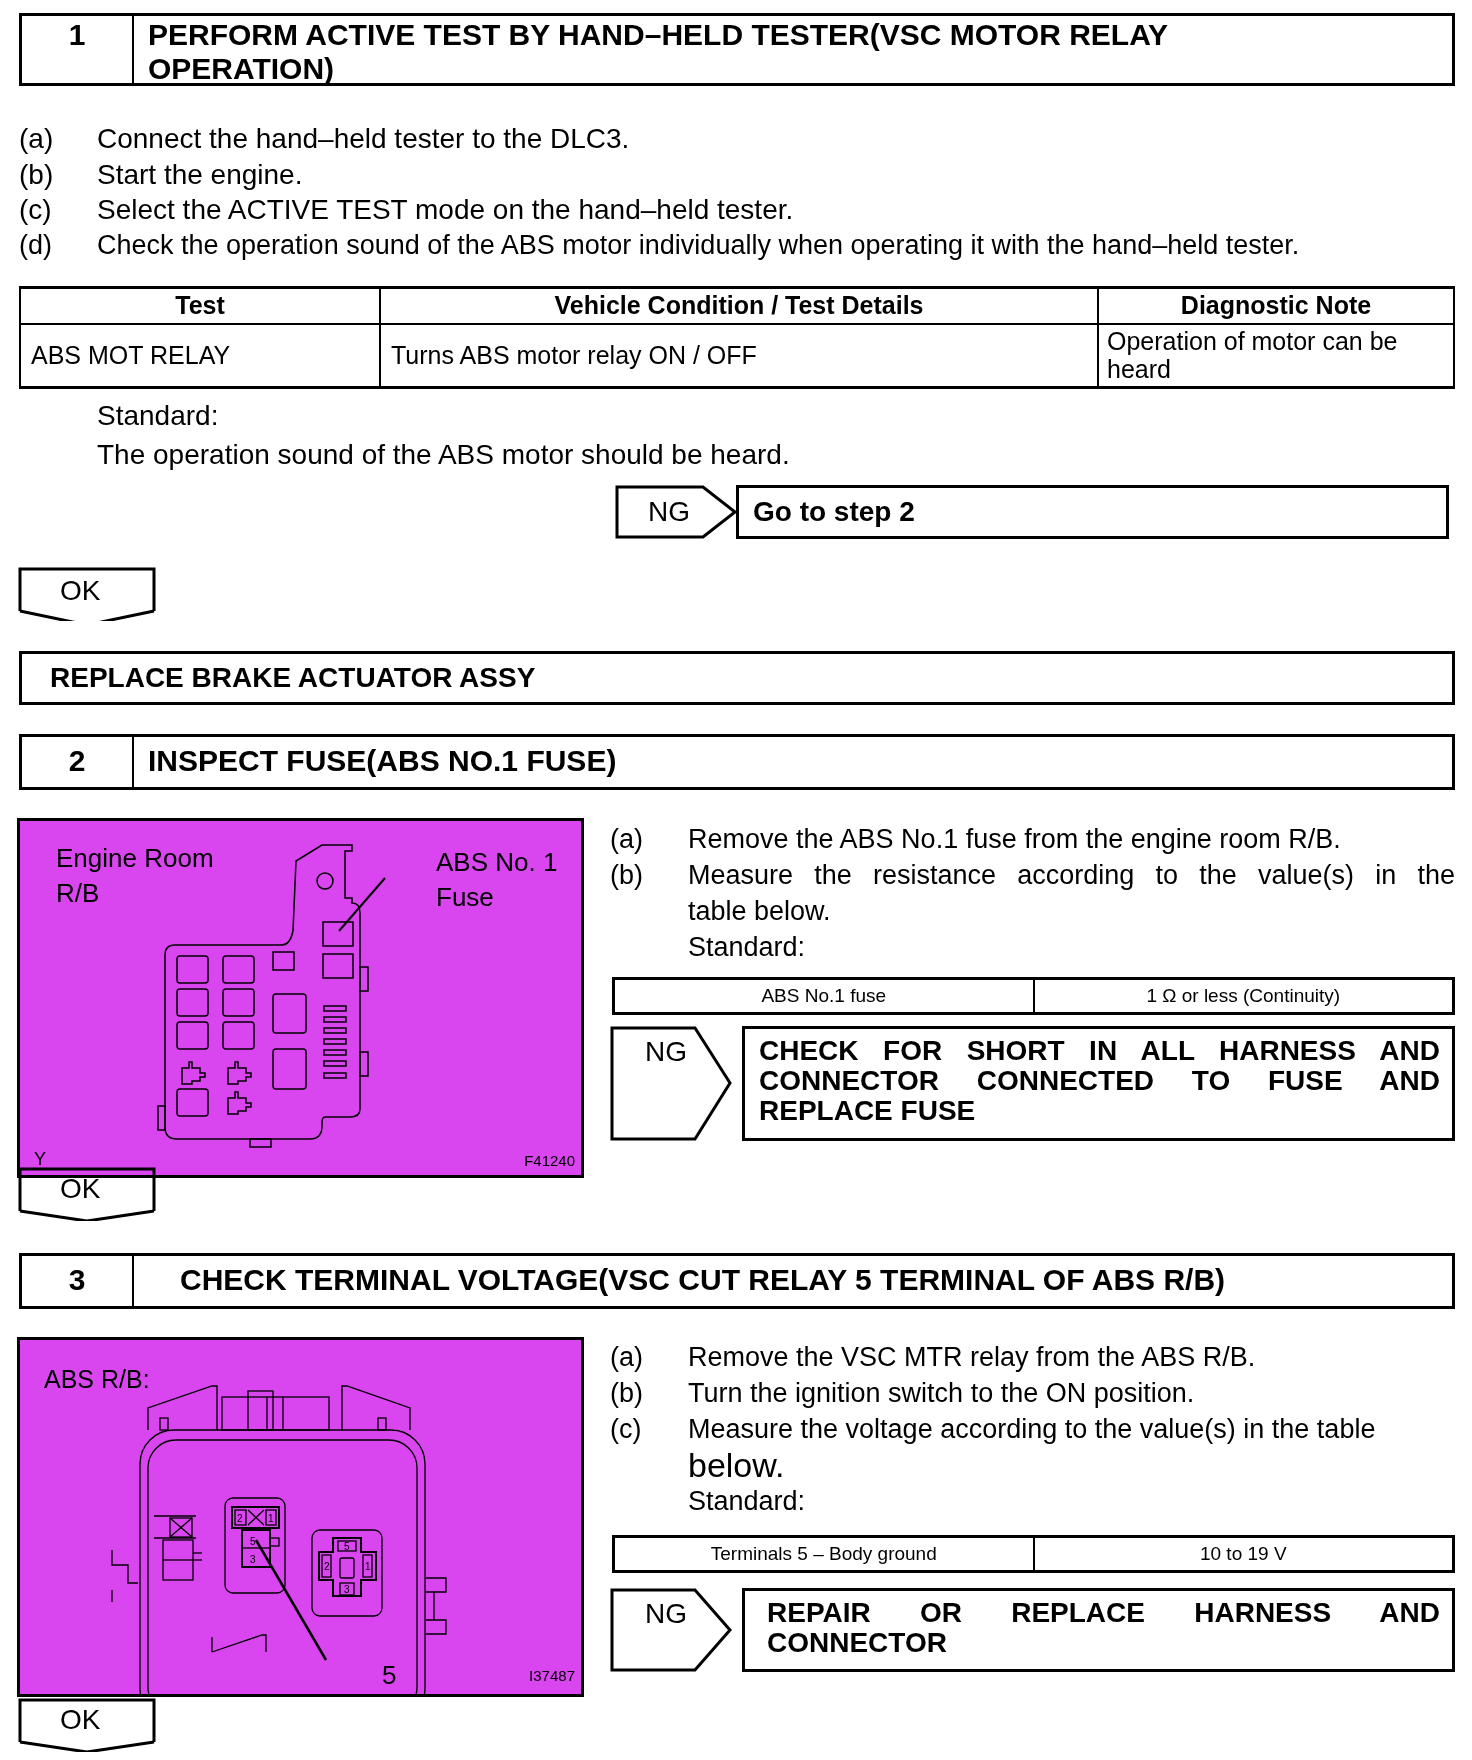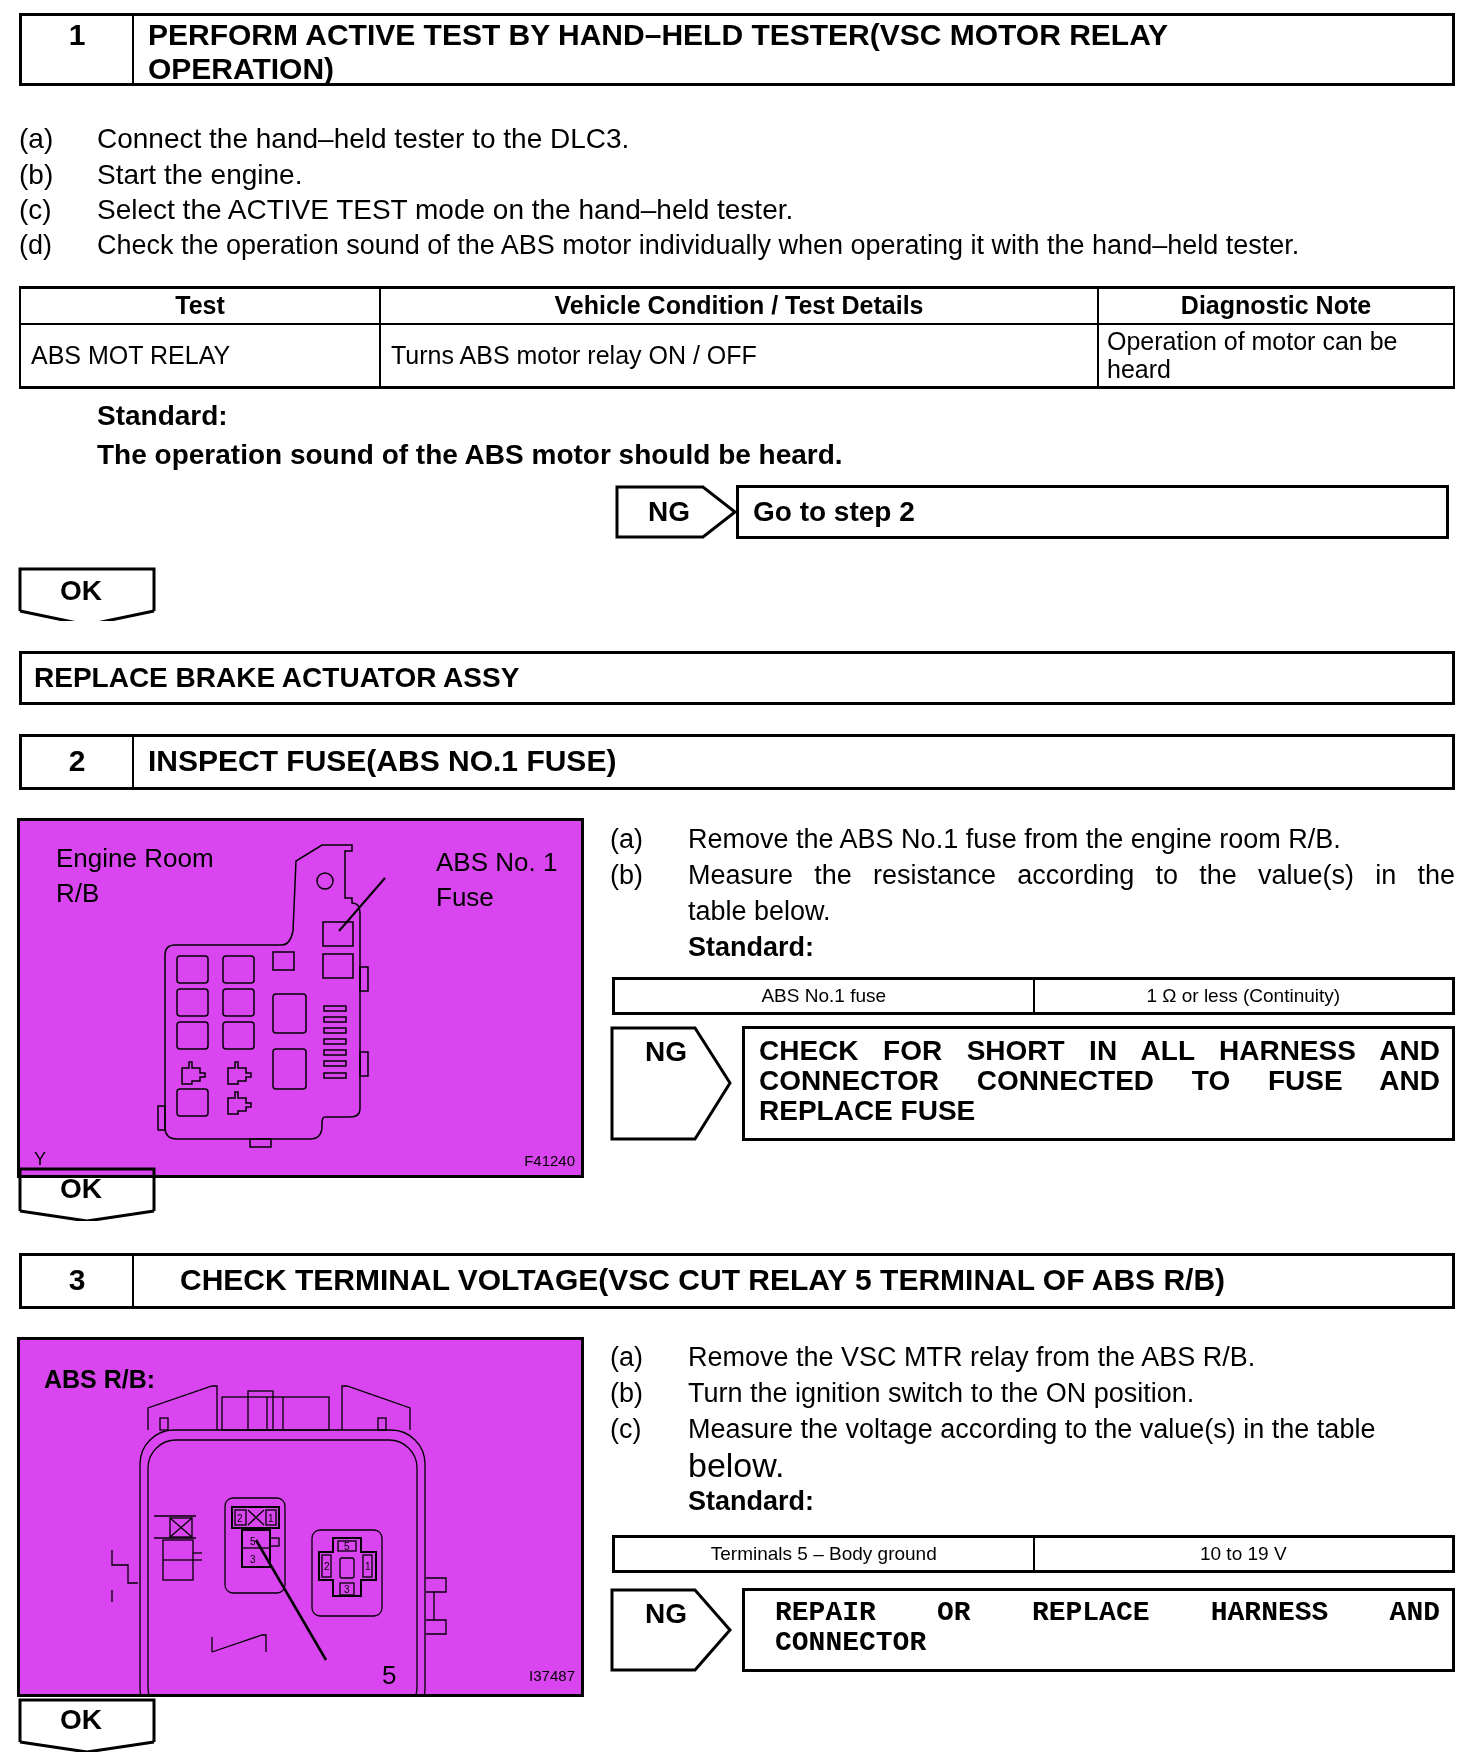--- a/index.html
+++ b/index.html
@@ -4,21 +4,21 @@
 <style>
   html, body { margin:0; padding:0; background:#fff; }
   body { width:1472px; height:1760px; position:relative; font-family:"Liberation Sans", sans-serif; color:#000; overflow:hidden; }
   .abs { position:absolute; }
   .step-hdr { position:absolute; left:19px; width:1436px; border:3px solid #000; box-sizing:border-box; display:flex; }
   .step-num { width:112px; border-right:2px solid #000; font-weight:bold; font-size:30px; text-align:center; box-sizing:border-box; }
   .step-title { flex:1; font-weight:bold; font-size:30px; padding-left:14px; line-height:34px; }
   .li { position:absolute; font-size:28px; line-height:34px; white-space:nowrap; }
   .li .lbl { position:absolute; left:0; }
   .li .txt { position:absolute; left:78px; }
-  .bold { font-weight:bold; }
+  .bold { font-weight:normal; }
   table { border-collapse:collapse; position:absolute; }
   td, th { border:2px solid #000; }
   .ng-box { position:absolute; }
   .result-box { position:absolute; border:3px solid #000; box-sizing:border-box; font-weight:bold; font-size:28px; }
   .fig { position:absolute; border:3px solid #000; box-sizing:border-box; background:#d946ef; }
   .just { text-align:justify; text-align-last:justify; }
 </style>
 </head>
 <body>
 
@@ -76,21 +76,21 @@
 </div>
 
 <div class="abs" style="left:18px; top:567px; width:138px; height:54px;">
   <svg width="138" height="54" style="position:absolute; left:0; top:0;">
     <polyline points="2,44 2,2 136,2 136,44" fill="none" stroke="#000" stroke-width="3"></polyline>
     <polyline points="2,44 69,58 136,44" fill="none" stroke="#000" stroke-width="3"></polyline>
   </svg>
   <div class="bold" style="position:absolute; left:42px; top:8px; font-size:28px;">OK</div>
 </div>
 
-<div class="result-box" style="left:19px; top:651px; width:1436px; height:54px; padding:8px 12px;">
+<div class="result-box" style="left:19px; top:651px; width:1436px; height:54px; padding:8px 28px;">
   <span>REPLACE BRAKE ACTUATOR ASSY</span>
 </div>
 
 <div class="step-hdr" style="top:734px; height:56px;">
   <div class="step-num" style="line-height:48px;">2</div>
   <div class="step-title" style="line-height:48px;">INSPECT FUSE(ABS NO.1 FUSE)</div>
 </div>
 
 <div class="fig" style="left:17px; top:818px; width:567px; height:360px;">
   <div class="abs" style="left:36px; top:22px; font-size:26px;">Engine Room</div>
@@ -273,21 +273,21 @@
   </tr>
 </tbody>
   </table>
 
 <div class="ng-box" style="left:610px; top:1588px; width:126px; height:84px;">
   <svg width="126" height="84" style="position:absolute; left:0; top:0;">
     <polygon points="2,2 85,2 120,42 85,82 2,82" fill="#fff" stroke="#000" stroke-width="3"></polygon>
   </svg>
   <div class="bold" style="position:absolute; left:35px; top:10px; font-size:28px;">NG</div>
 </div>
-<div class="result-box" style="left:742px; top:1588px; width:713px; height:84px; padding:7px 12px 0 30px; line-height:30px;font-family:Liberation Mono, monospace;">
+<div class="result-box" style="left:742px; top:1588px; width:713px; height:84px; padding:7px 12px 0 22px; line-height:30px;">
   <div class="just">REPAIR OR REPLACE HARNESS AND</div>
   <div>CONNECTOR</div>
 </div>
 
 <div class="abs" style="left:18px; top:1698px; width:138px; height:54px;">
   <svg width="138" height="54" style="position:absolute; left:0; top:0;">
     <polyline points="2,44 2,2 136,2 136,44" fill="none" stroke="#000" stroke-width="3"></polyline>
     <polyline points="2,44 69,54 136,44" fill="none" stroke="#000" stroke-width="3"></polyline>
   </svg>
   <div class="bold" style="position:absolute; left:42px; top:6px; font-size:28px;">OK</div>

